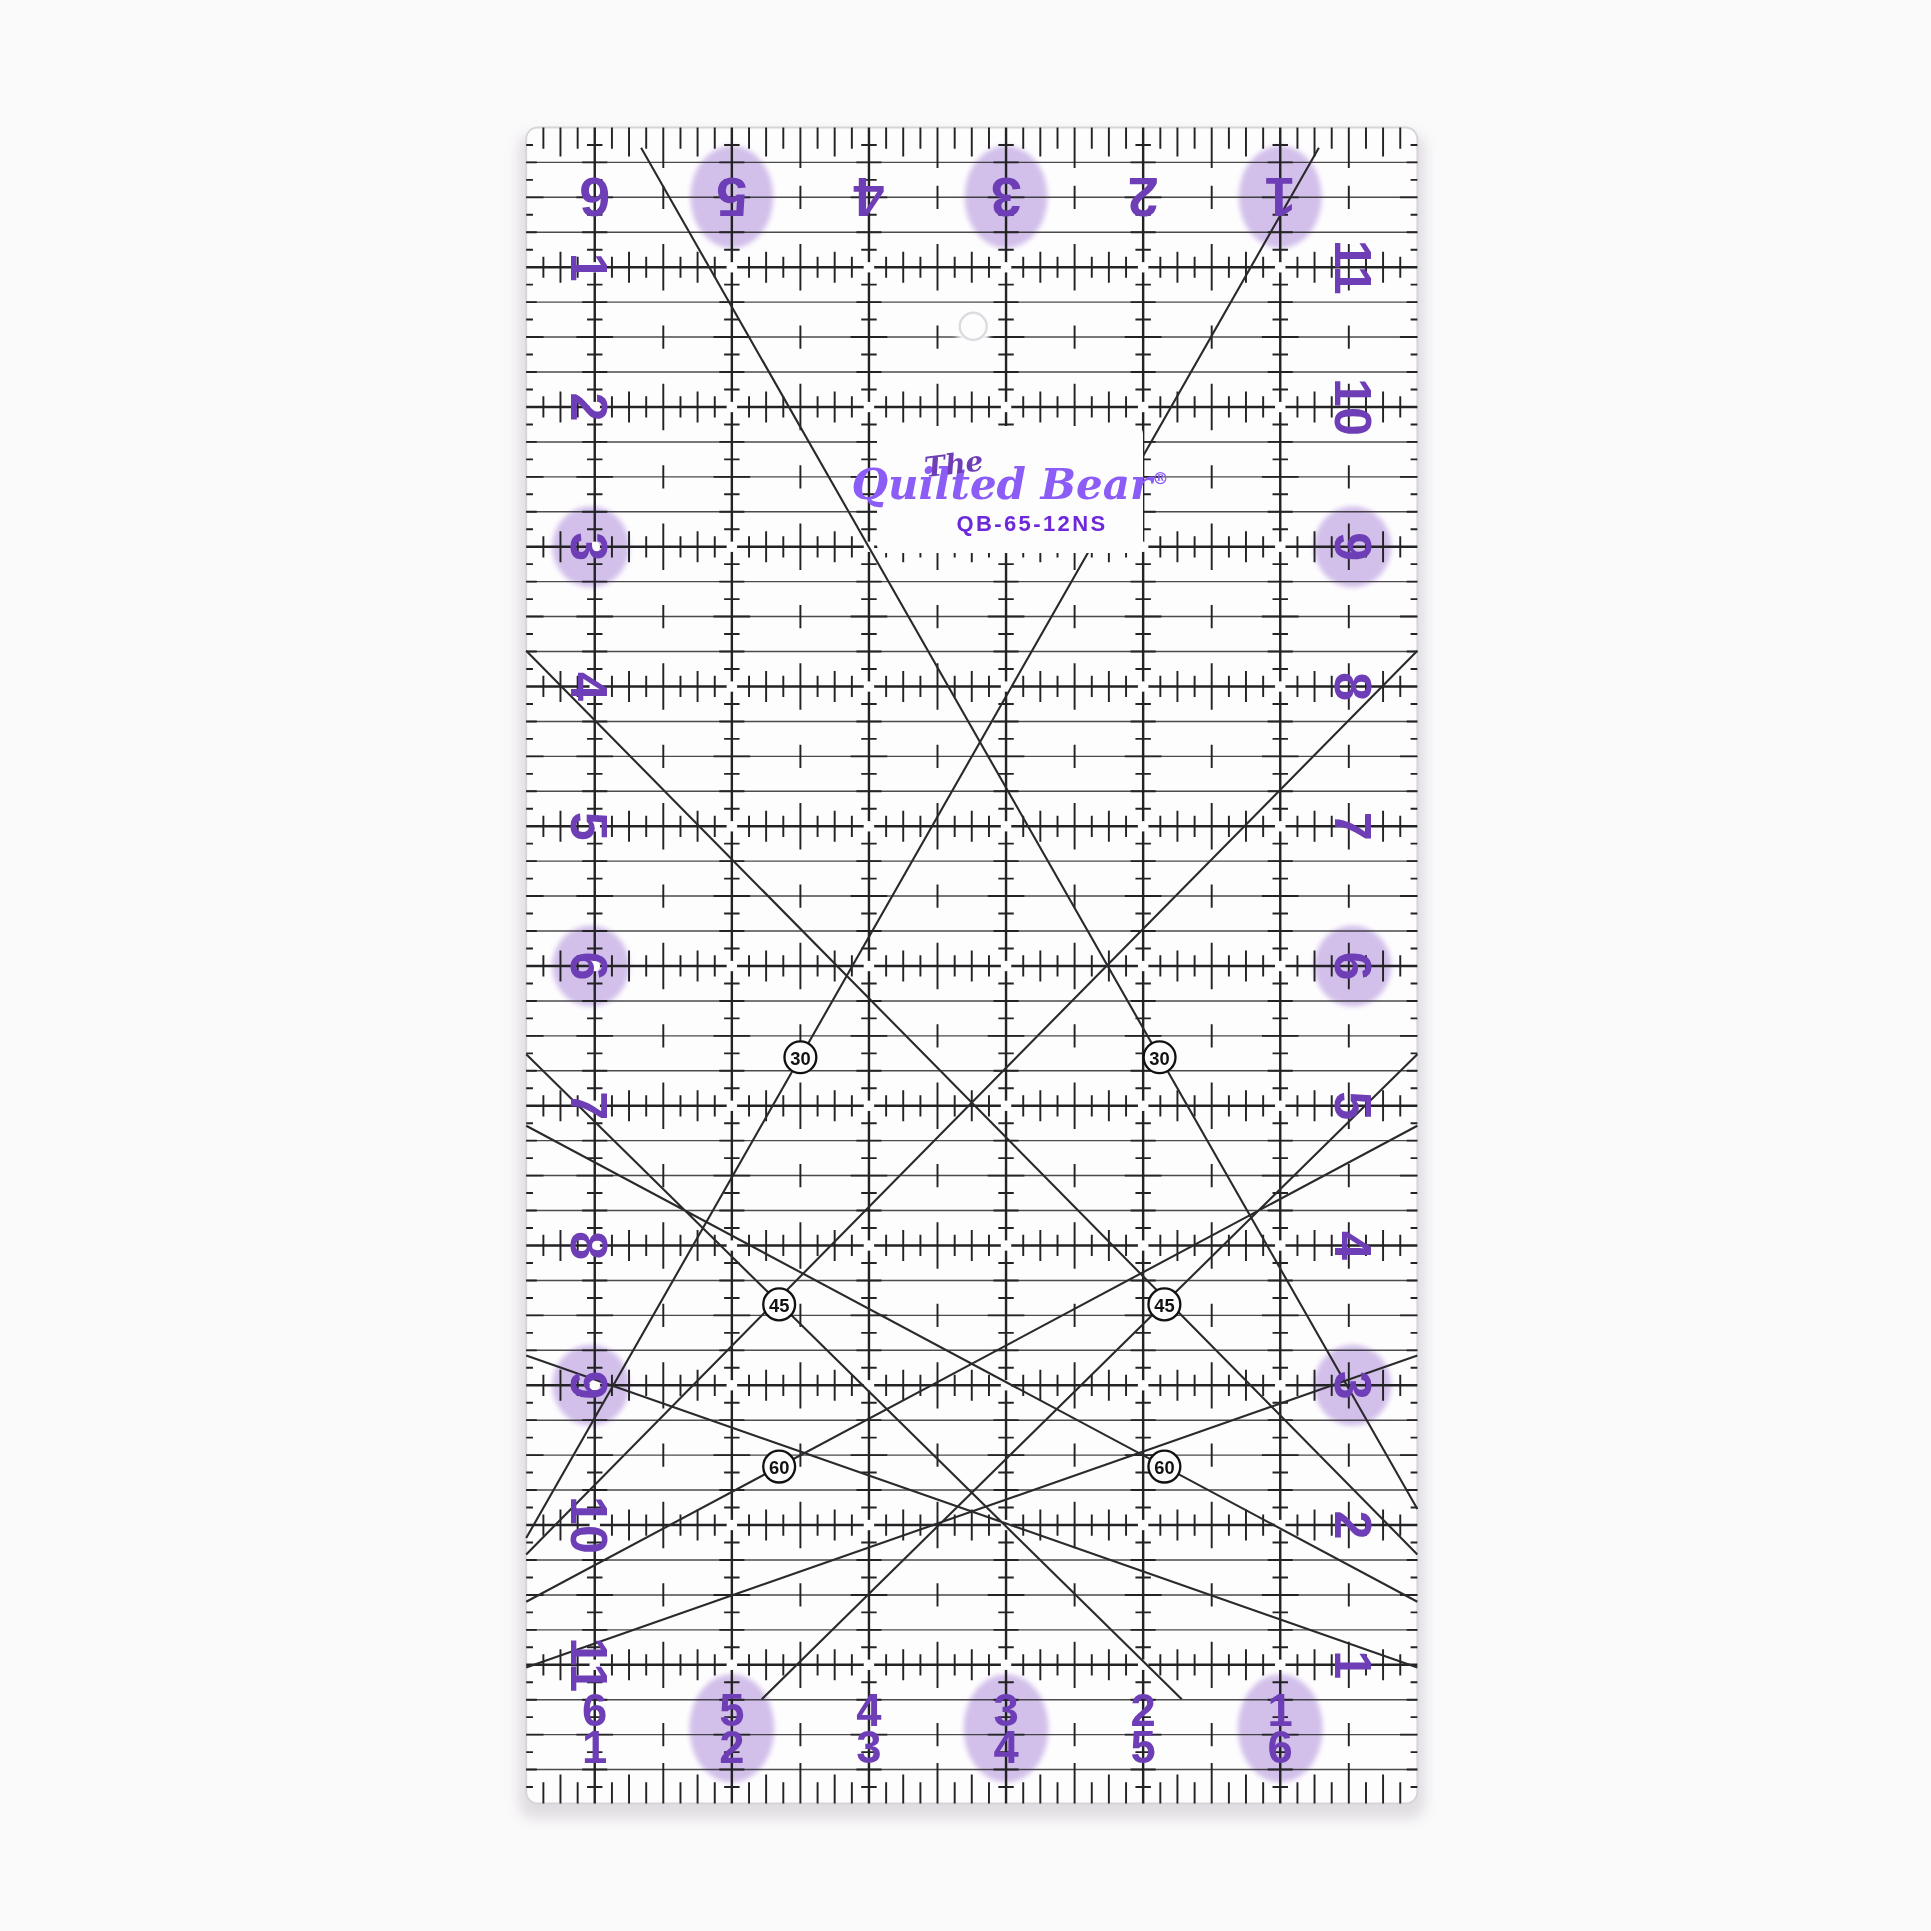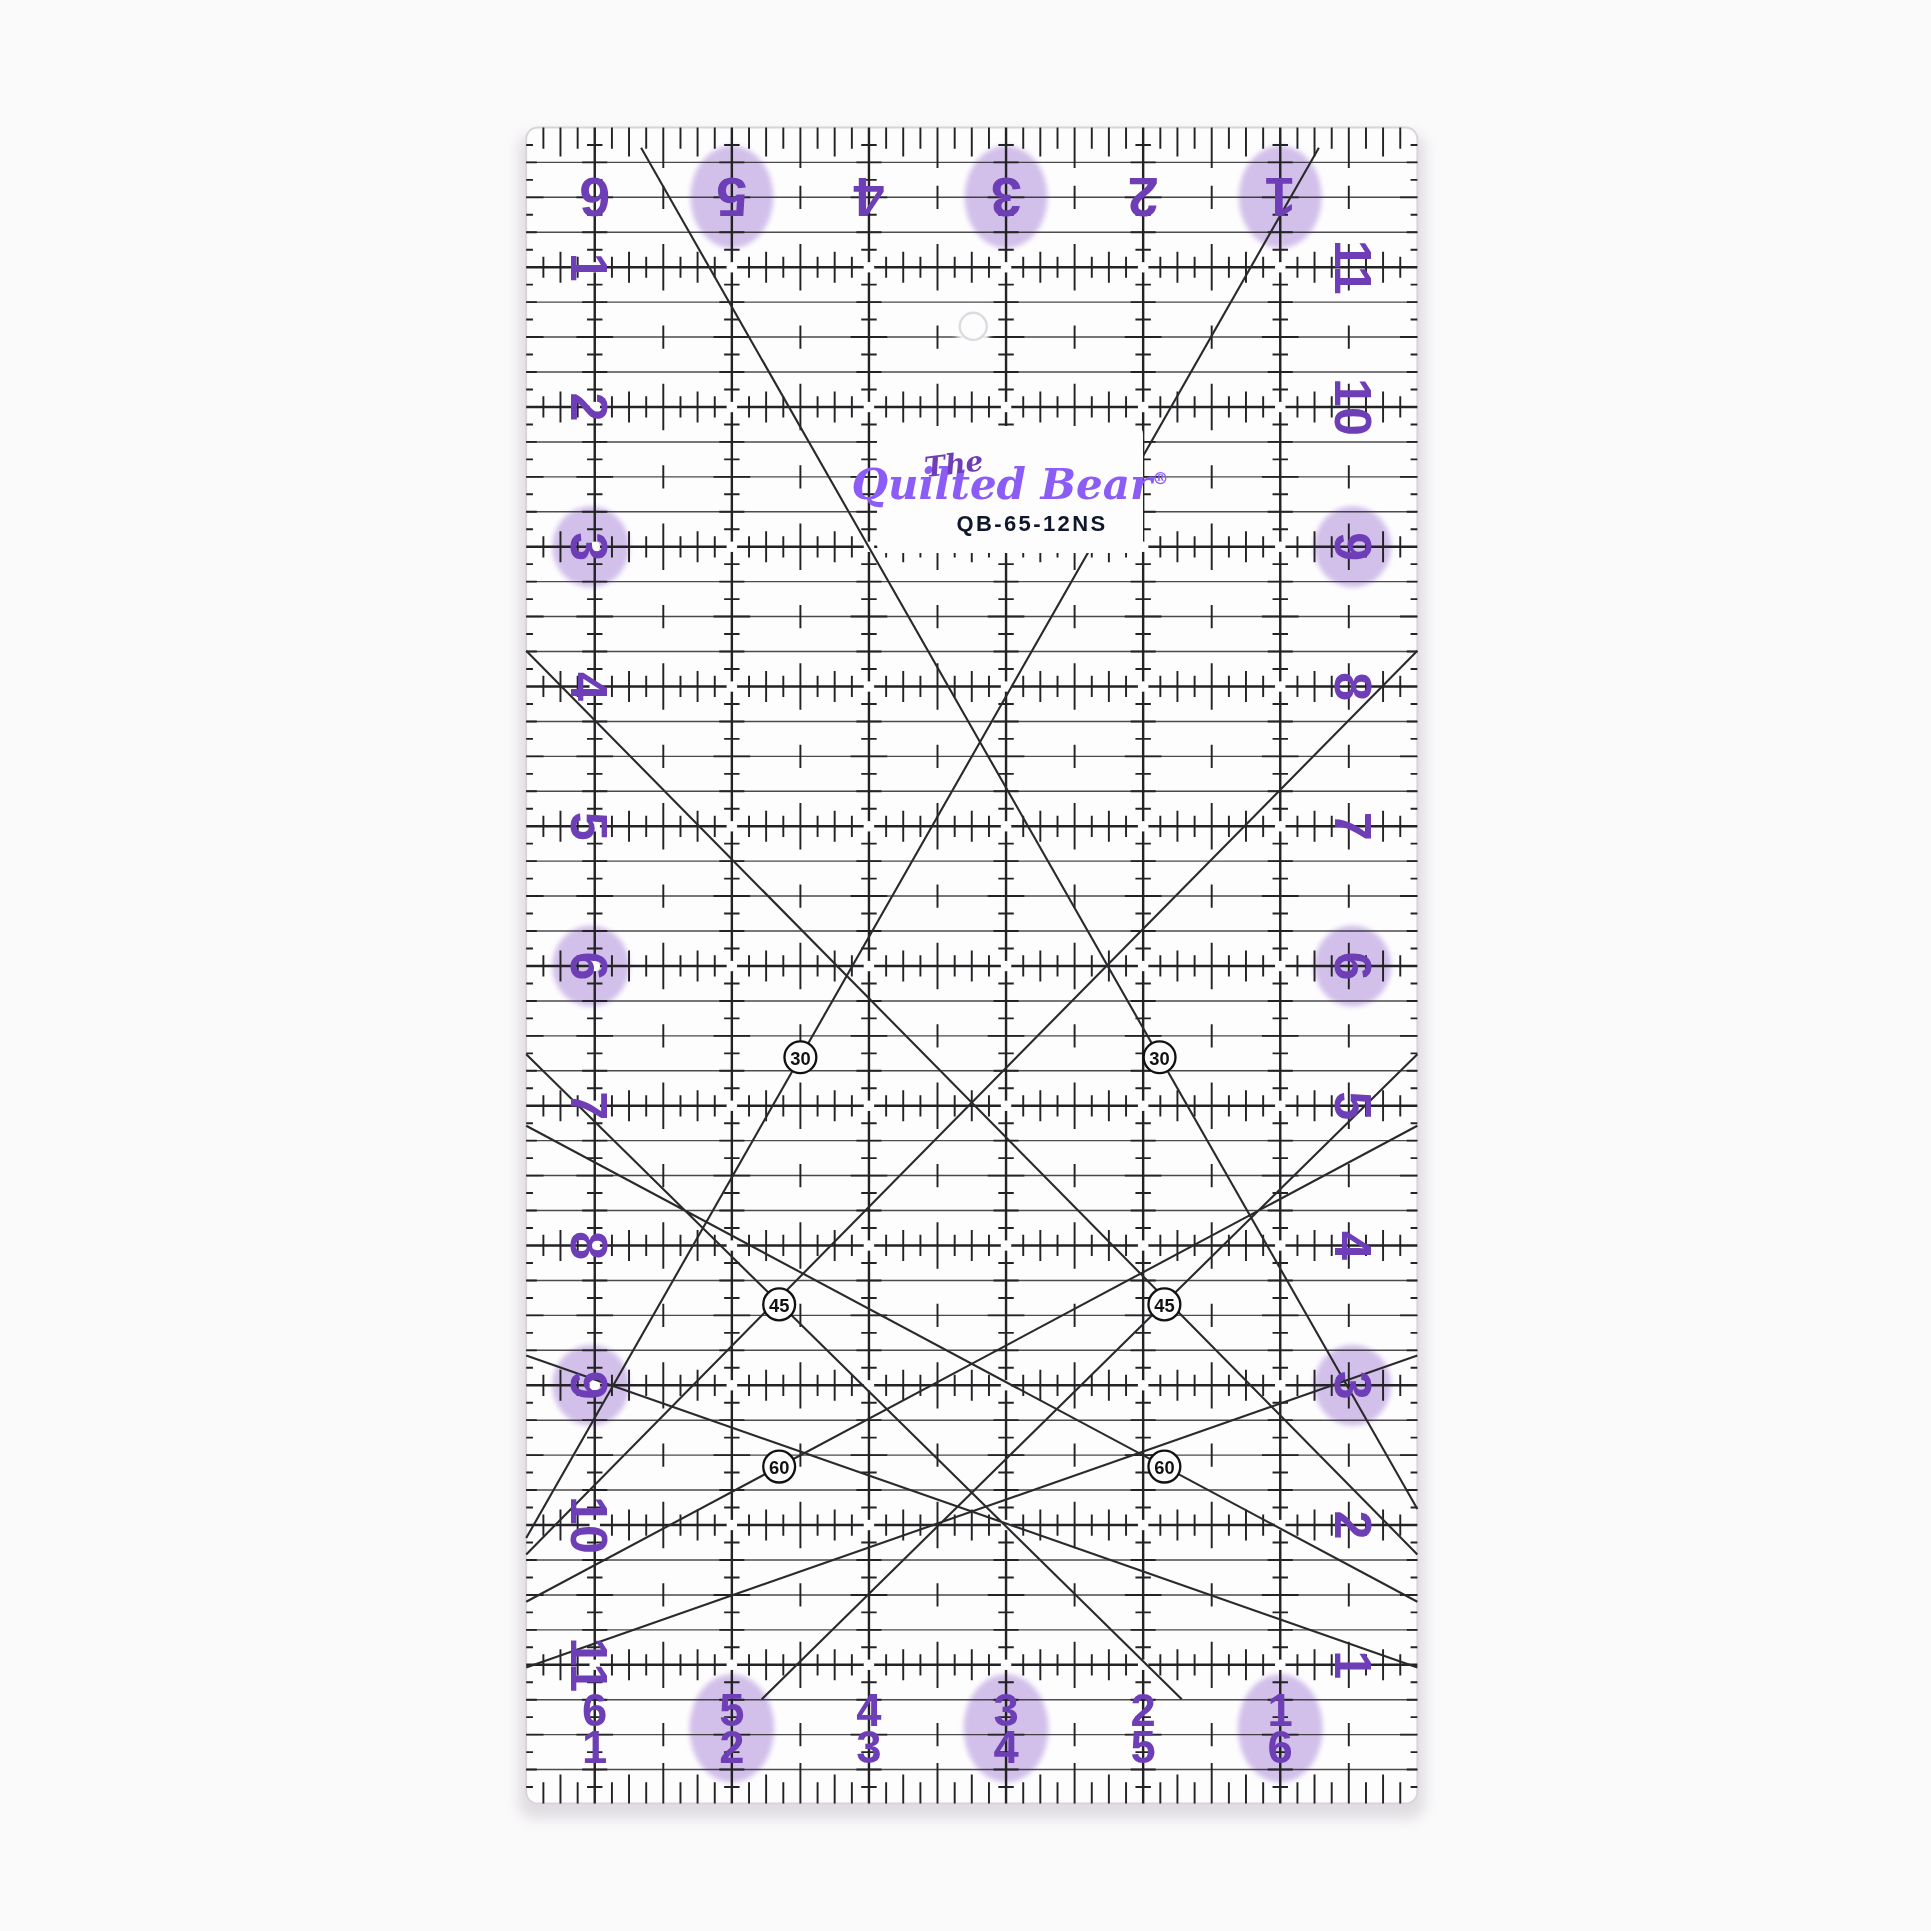--- a/index.html
+++ b/index.html
@@ -194,16 +194,16 @@
         <text x="1206" y="1352" text-anchor="middle" dominant-baseline="central" font-family="&quot;Liberation Sans&quot;,sans-serif" font-weight="bold" font-size="19" fill="#111111">45</text>
         <circle cx="807" cy="1519" r="16.5" fill="#fefdfe" stroke="#111111" stroke-width="2.4"></circle>
         <text x="807" y="1520" text-anchor="middle" dominant-baseline="central" font-family="&quot;Liberation Sans&quot;,sans-serif" font-weight="bold" font-size="19" fill="#111111">60</text>
         <circle cx="1206" cy="1519" r="16.5" fill="#fefdfe" stroke="#111111" stroke-width="2.4"></circle>
         <text x="1206" y="1520" text-anchor="middle" dominant-baseline="central" font-family="&quot;Liberation Sans&quot;,sans-serif" font-weight="bold" font-size="19" fill="#111111">60</text>
       </g>
     </svg>
   <div class="logo" style="background: rgb(254, 253, 254);">
     <div class="logo-the" style="color: rgb(109, 62, 181);">The</div>
     <div class="logo-name" style="color: #8b5cf6;"><span>Quilted Bear</span><span class="reg">®</span></div>
-    <div class="logo-model" style="color: #0f172a; margin-left: 44px;">QB-65-12NS</div>
+    <div class="logo-model" style="color: #6d28d9; margin-left: 44px;">QB-65-12NS</div>
   </div>
 </div>
 
 
 </body></html>

